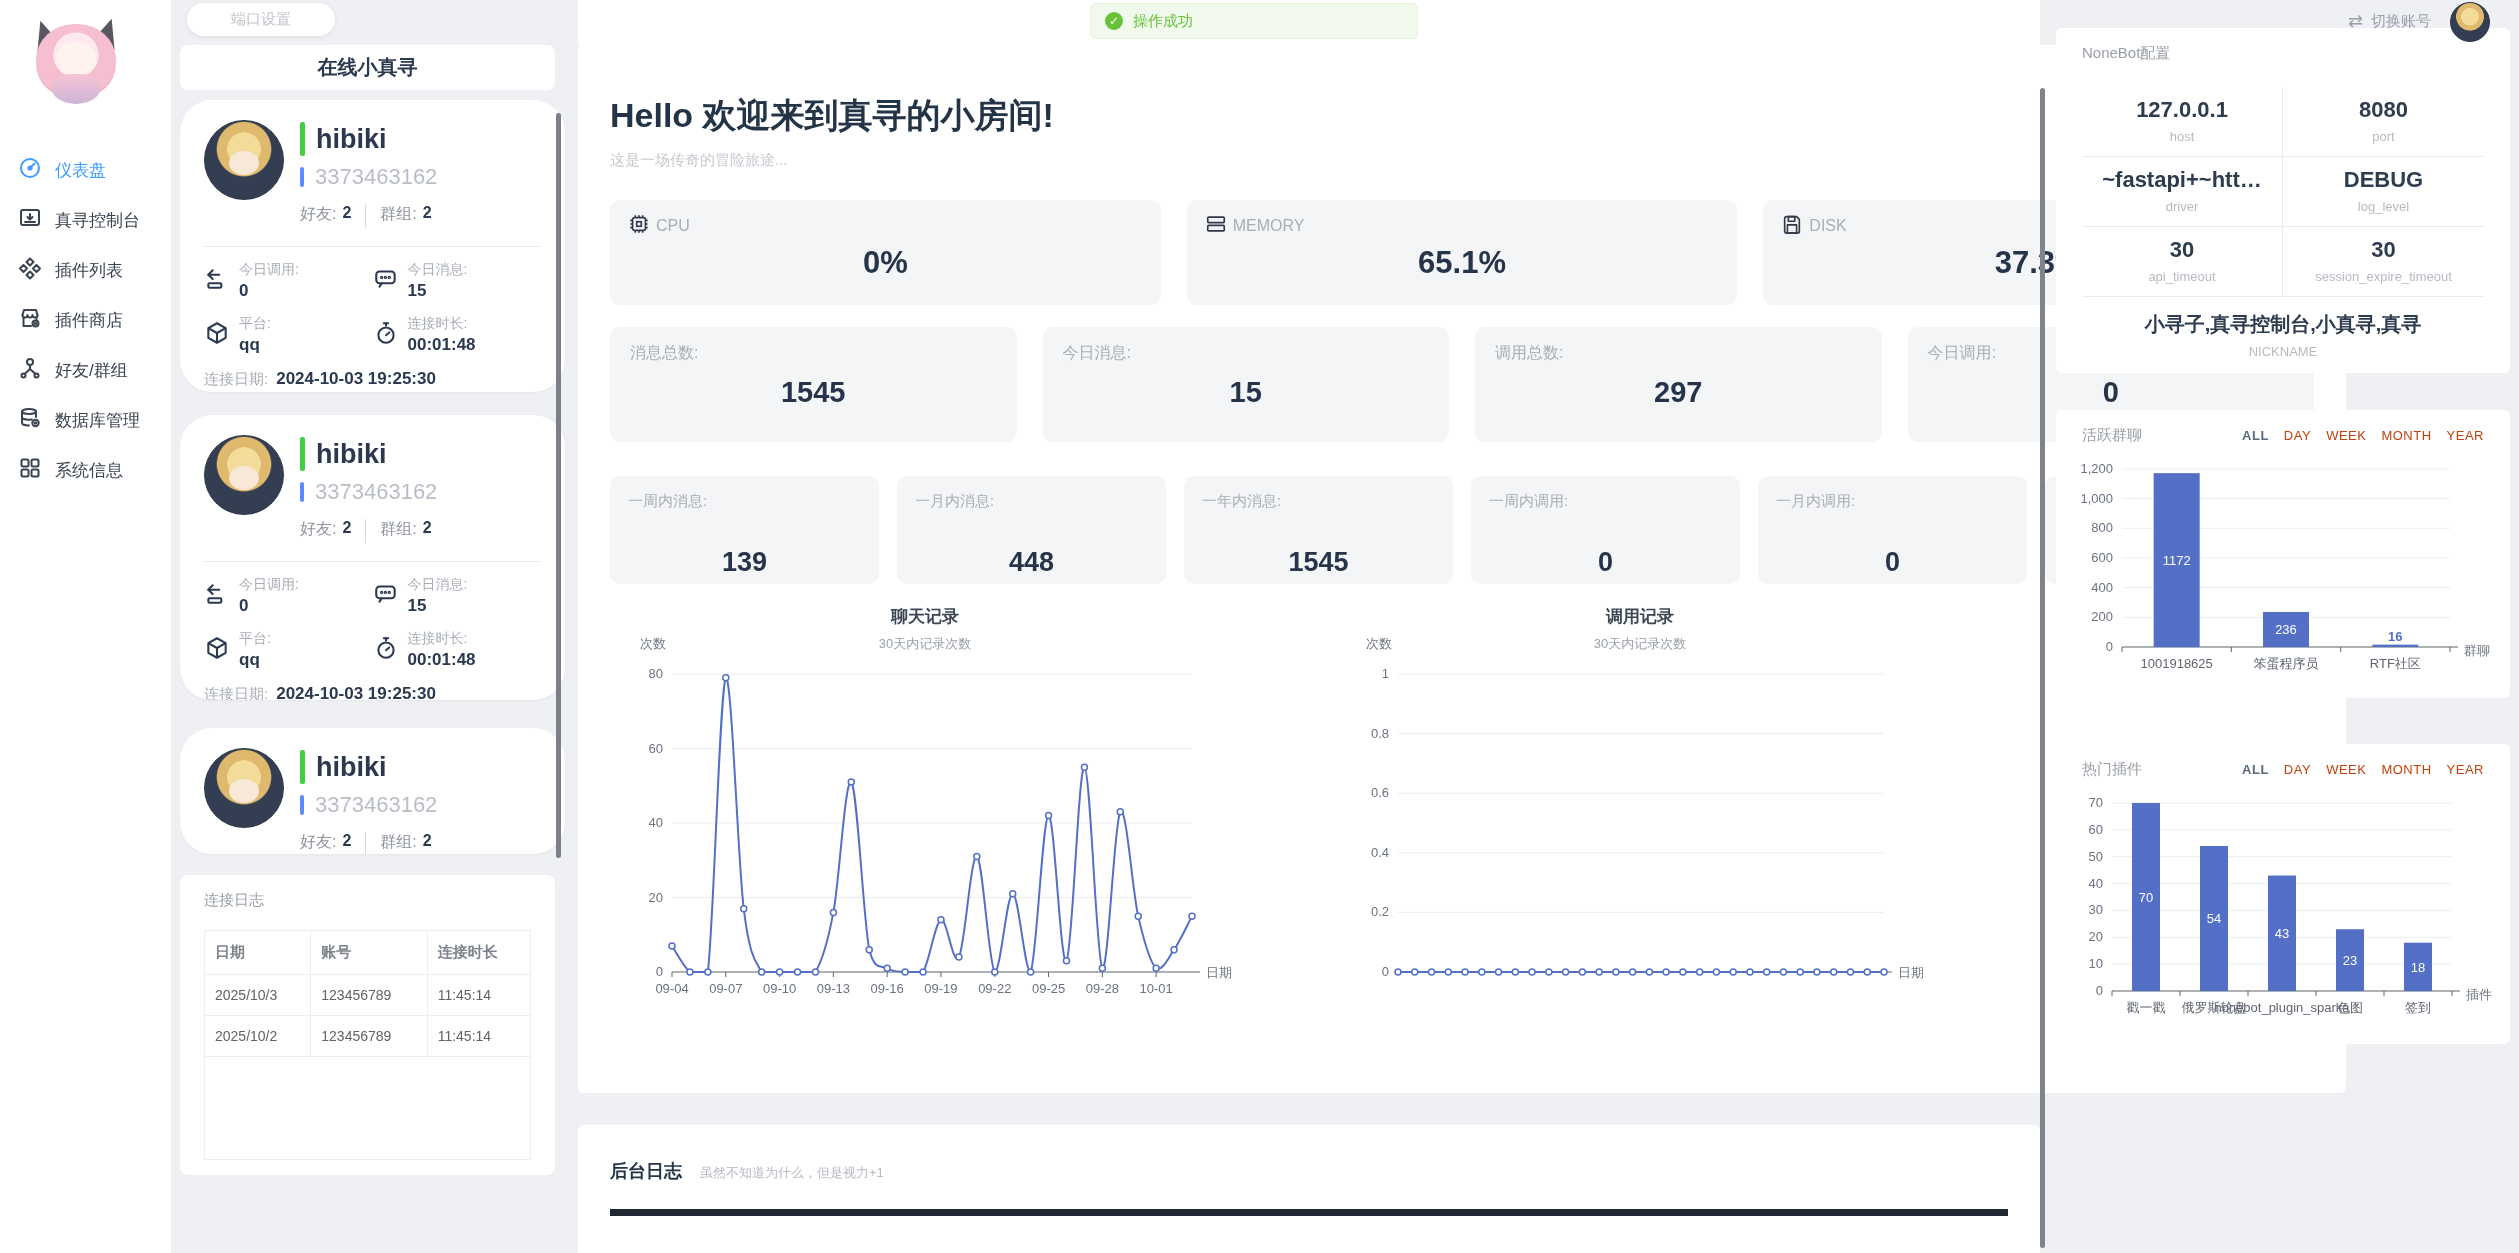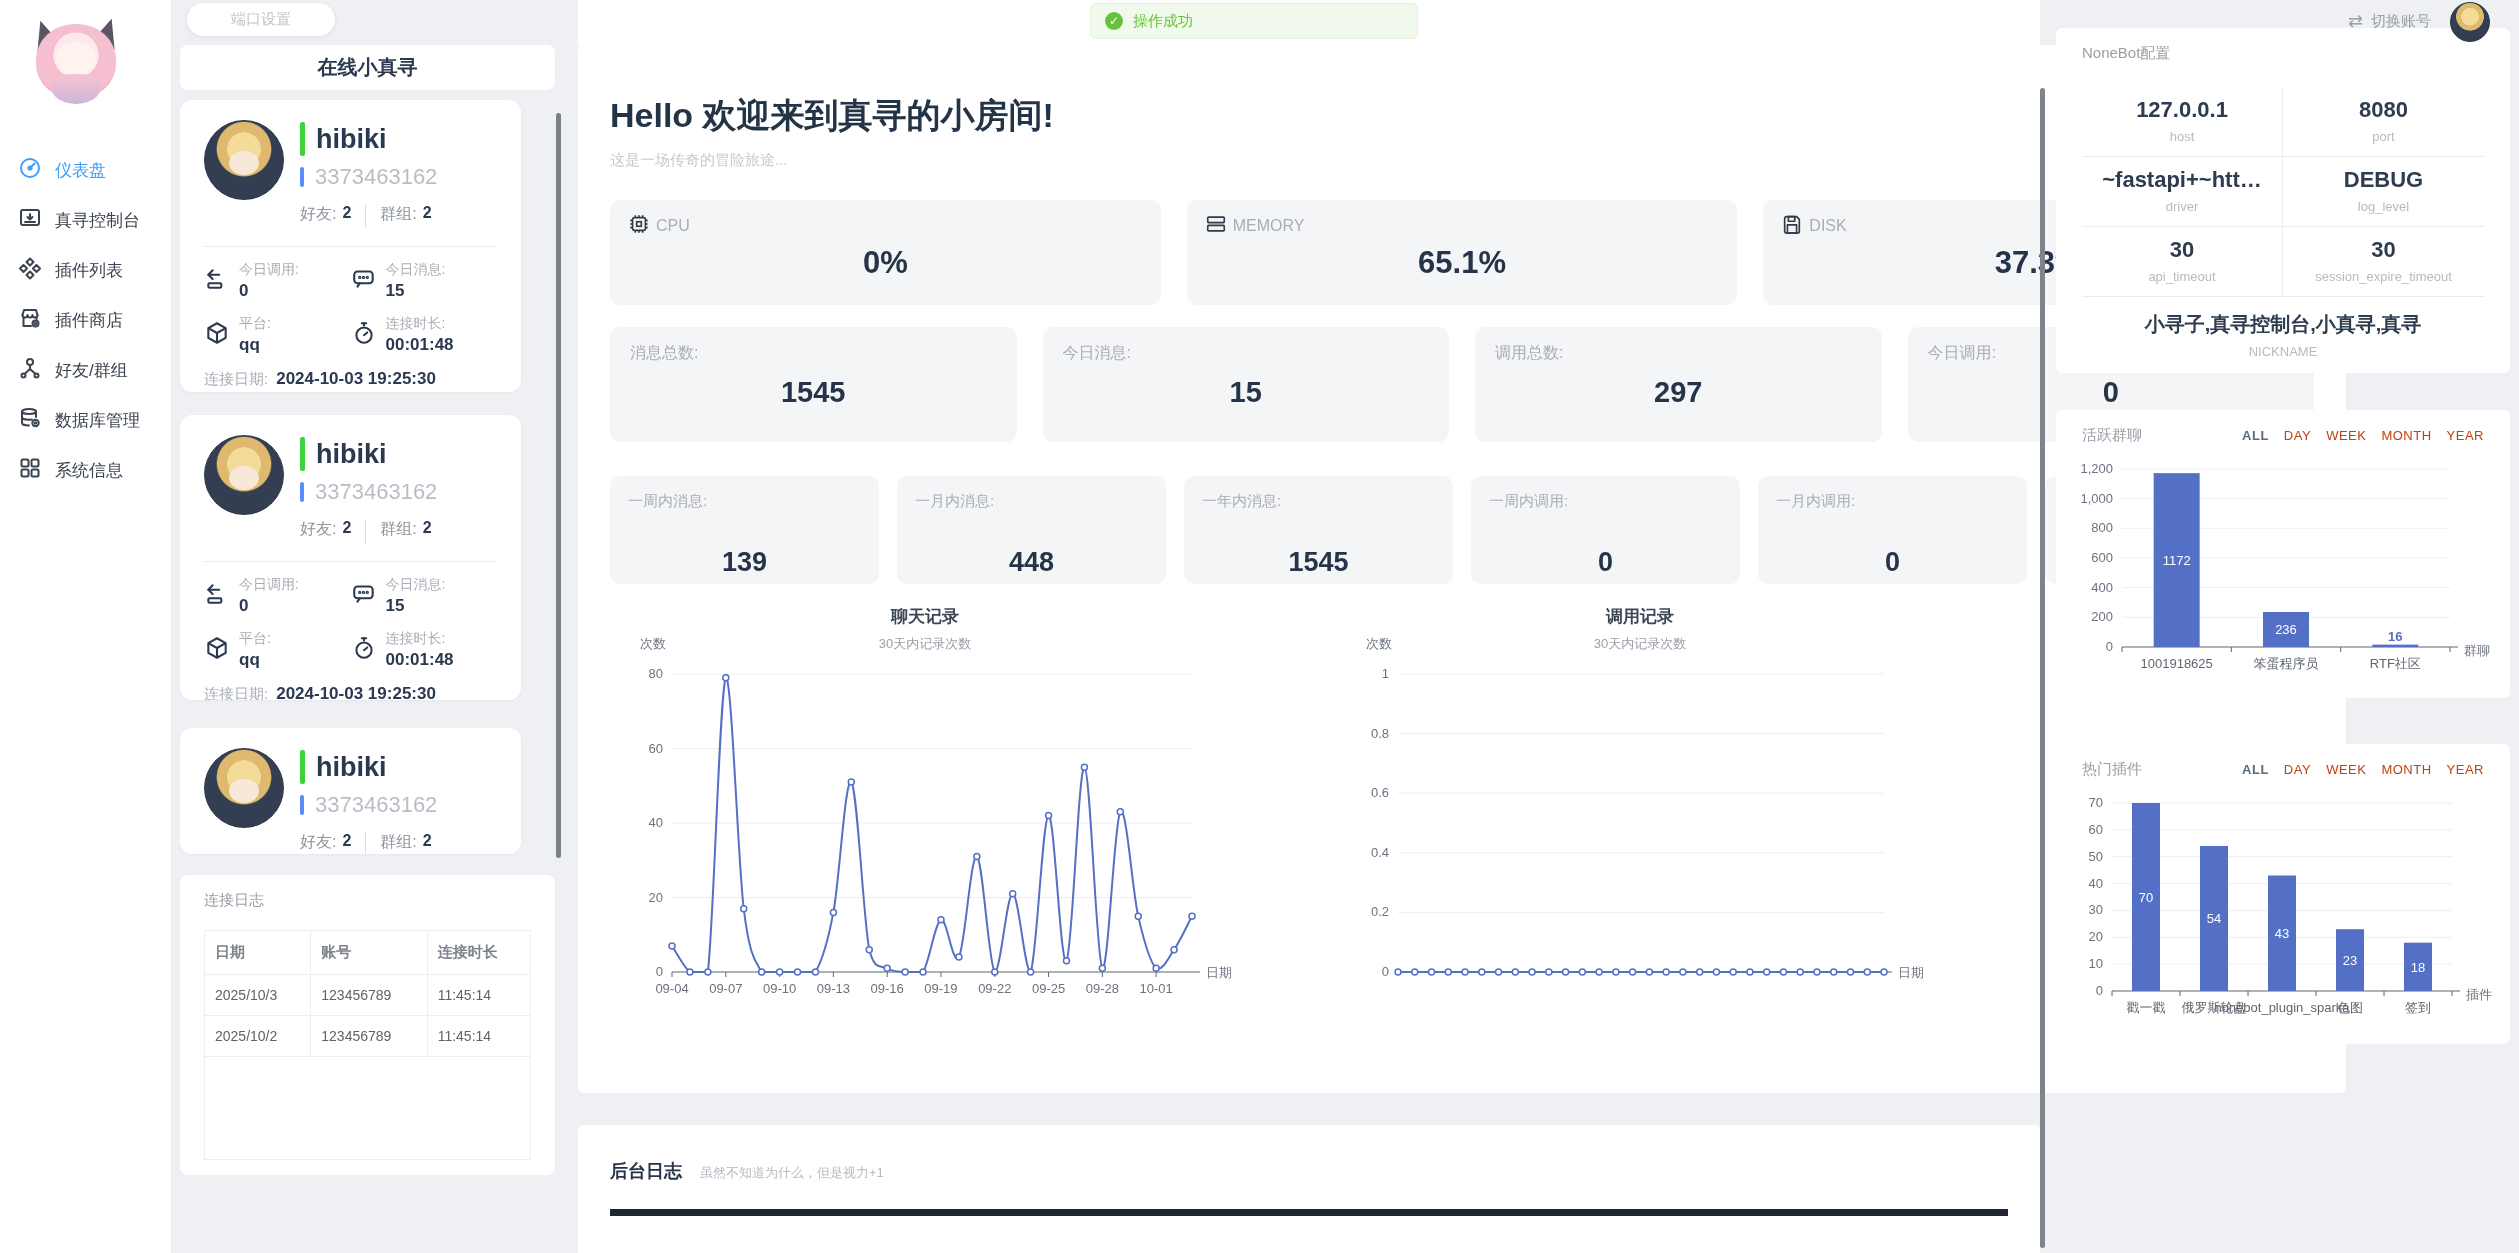--- a/index.html
+++ b/index.html
@@ -17,21 +17,21 @@
   .app-avatar .body { position:absolute; left:22px; top:66px; width:48px; height:30px; border-radius:40% 40% 50% 50%; background:linear-gradient(#f6c3d2,#cdb6d8); }
   .menu { position:absolute; left:0; top:145px; width:100%; }
   .menu-item { height:50px; display:flex; align-items:center; padding-left:18px; gap:13px; font-size:17px; color:#3a4350; cursor:pointer; }
   .menu-item svg { flex:0 0 auto; stroke:#3a4350; }
   .menu-item.active { color:#409eff; }
   .menu-item.active svg { stroke:#409eff; }
 
   
   .port-btn { position:absolute; left:187px; top:3px; width:148px; height:33px; background:#fff; border:none; border-radius:17px; box-shadow:0 1px 5px rgba(0,0,0,.08); color:#c0c4cb; font-size:15px; font-family:inherit; cursor:pointer; }
   .online-header { position:absolute; left:180px; top:45px; width:375px; height:45px; background:#fff; border-radius:8px; display:flex; align-items:center; justify-content:center; font-size:20px; font-weight:700; color:#2b3950; }
-  .bot-card { position:absolute; left:180px; width:341px; background:#fff; border-radius:12px; padding:20px 24px; overflow:hidden; box-shadow:0 1px 3px rgba(0,0,0,.04); }
+  .bot-card { position:absolute; left:180px; width:385px; background:#fff; border-radius:32px; padding:20px 24px; overflow:hidden; box-shadow:0 1px 3px rgba(0,0,0,.04); }
   .bot-head { display:flex; }
   .bot-avatar { width:80px; height:80px; border-radius:50%; flex:0 0 auto;
     background:radial-gradient(circle at 50% 36%,#f3dc9a 0 26%,#dfba6e 27% 42%,#343e52 44%); border:1px solid #2c3547; }
   .bot-avatar::after { content:""; display:block; width:30px; height:24px; margin:30px auto 0; border-radius:50%; background:#f8e8d8; }
   .bot-info { margin-left:16px; padding-top:2px; }
   .name-row,.id-row { display:flex; align-items:center; }
   .bar { display:inline-block; border-radius:2px; }
   .bar.green { width:5px; height:34px; background:#3bd23b; }
   .bar.blue { width:4px; height:20px; background:#5b8cff; }
   .bot-name { margin-left:11px; font-size:27px; font-weight:700; color:#2b3950; }

